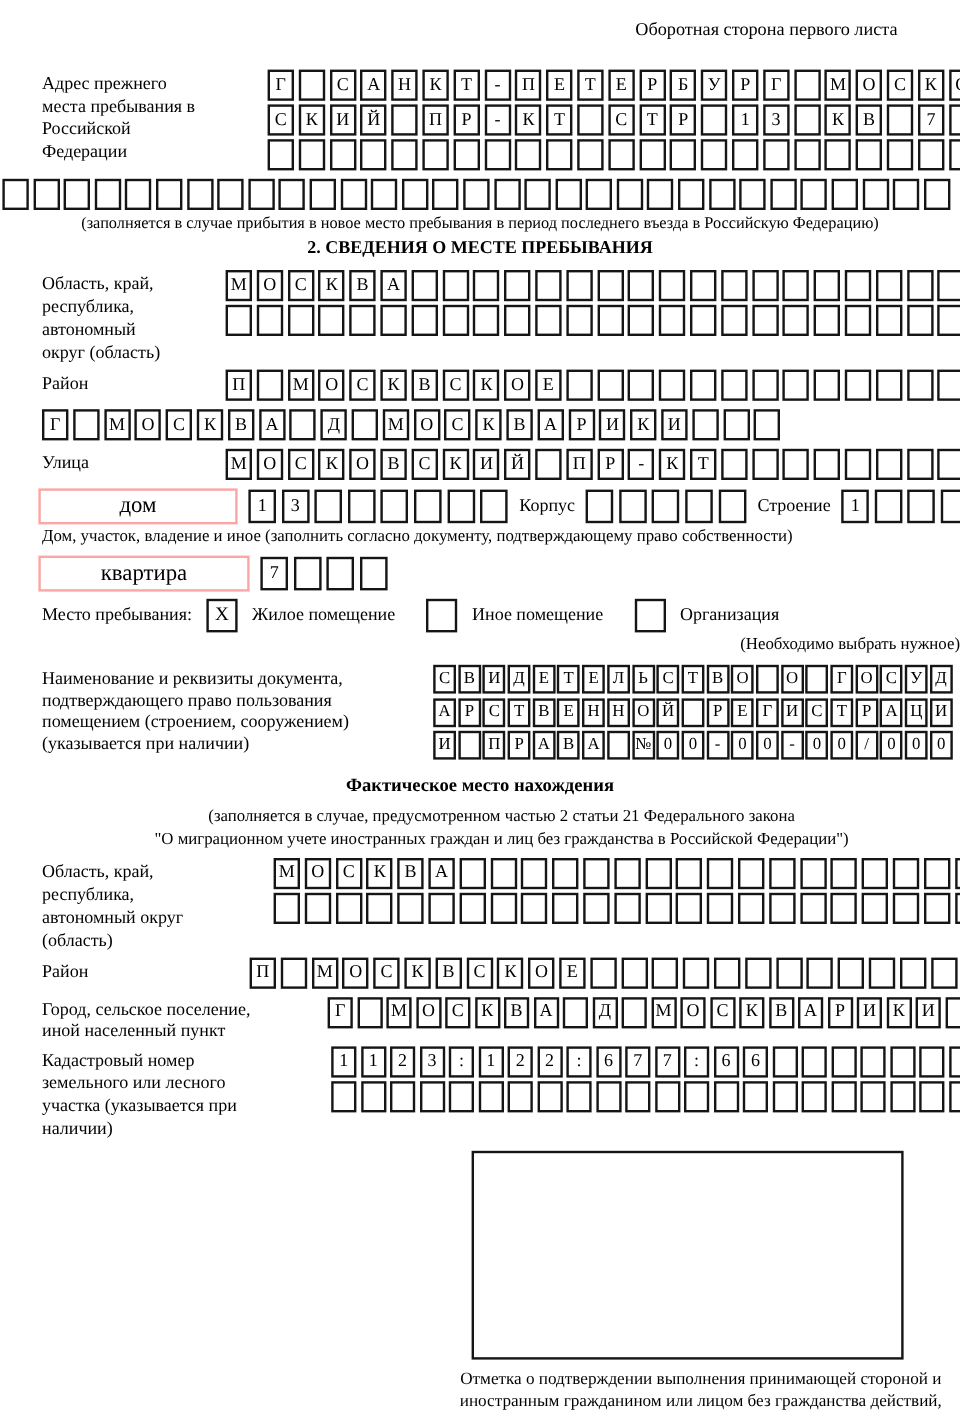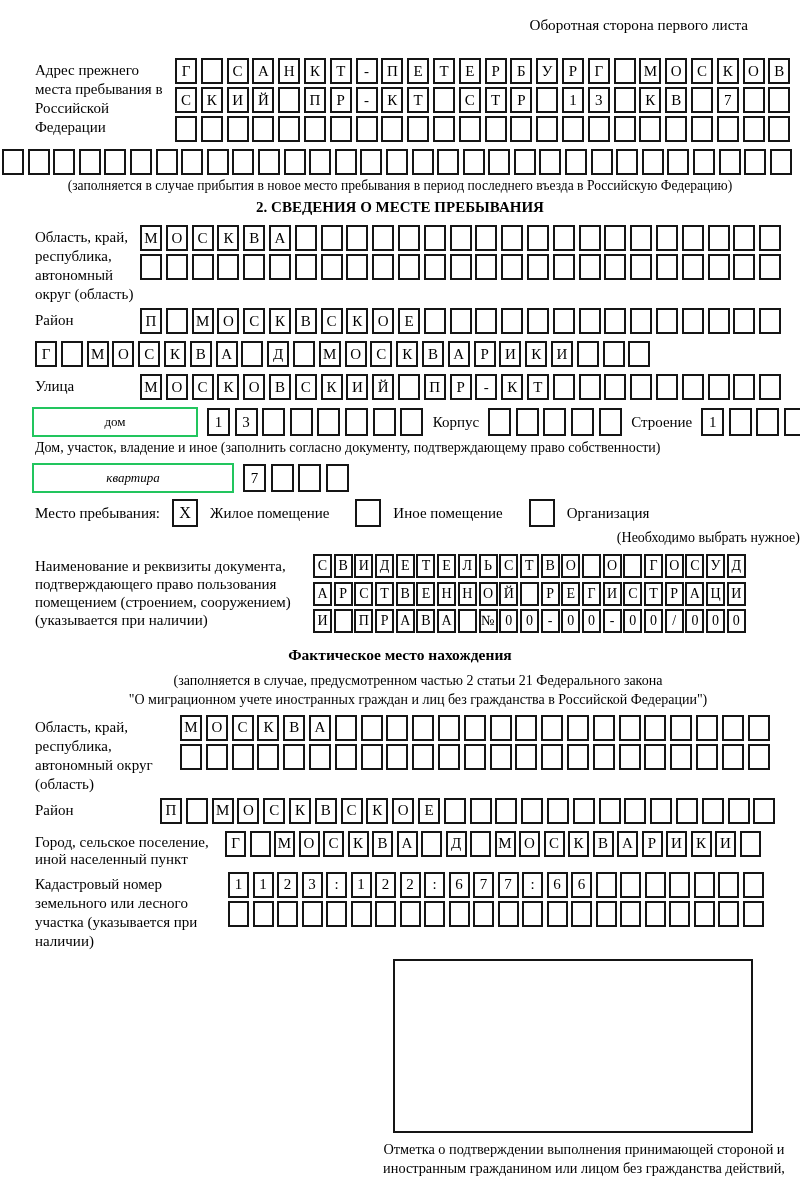--- a/index.html
+++ b/index.html
@@ -9,21 +9,21 @@
     background:#ffffff; color:#000;
     font-family:"Liberation Serif", serif;
     overflow:hidden;
   }
   .page { padding:16px 0 0 35px; width:800px; }
 
   .hdr { text-align:right; padding-right:52px; font-size:15.2px; }
 
   .fullcenter { margin-left:-35px; width:800px; text-align:center; }
 
-  .frow { display:flex; align-items:flex-start; margin-bottom:4px; }
+  .frow { display:flex; align-items:flex-start; margin-bottom:4px;gap:48px; }
   .label { font-size:15px; line-height:19px; flex:none; padding-top:3px; padding-right:4px; }
   .lw105 { width:105px; } .lw137 { width:137px; line-height:17px; }
   .lw140 { width:140px; } .lw278 { width:278px; line-height:18px; }
   .lw145 { width:145px; } .lw125 { width:125px; }
   .lw190 { width:190px; line-height:17px; } .lw193 { width:193px; }
 
   .cellrow { display:flex; margin-bottom:3px; }
   .cell {
     flex:none; width:22px; height:26px;
     border:2px solid #151515; margin-right:3.8px;
@@ -35,26 +35,26 @@
   .smallcells .cell { width:19px; height:24px; margin-right:1.7px; font-size:14px; }
   .smallcells { margin-bottom:3.5px; }
   .kcells .cell { width:21px; margin-right:3.5px; }
   .bigcells .cell { width:23px; height:28px; margin-right:4.6px; }
 
   .note { font-size:13.6px; margin-top:2px; }
   .sec-title { font-weight:bold; font-size:15px; margin-top:5px; margin-bottom:9px; }
 
   .house-row { display:flex; align-items:center; margin-left:-3px; margin-bottom:2px; margin-top:2px; }
   .wbox {
-    flex:none; height:30px; border:2px solid #22c55e;
+    flex:none; height:30px; border:2px solid #fca5a5;
     display:flex; align-items:center; justify-content:center;
-    font-size:13px;
+    font-size:19px;
   }
   .w166 { width:166px; margin-right:9px; }
-  .w202 { width:202px; margin-right:9px;font-style:italic; }
+  .w202 { width:176px; margin-right:9px; }
   .mid-label { font-size:15px; margin:0 9px 0 5px; }
   .caption { font-size:14px; margin:3px 0 7px 0; }
 
   .stay-row { display:flex; align-items:center; margin-top:6px; font-size:15px; }
   .chkbox {
     flex:none; width:26px; height:28px; border:2px solid #151515;
     display:flex; align-items:center; justify-content:center;
     font-size:16px; margin:0 12px;
   }
   .opt { margin-right:14px; }

